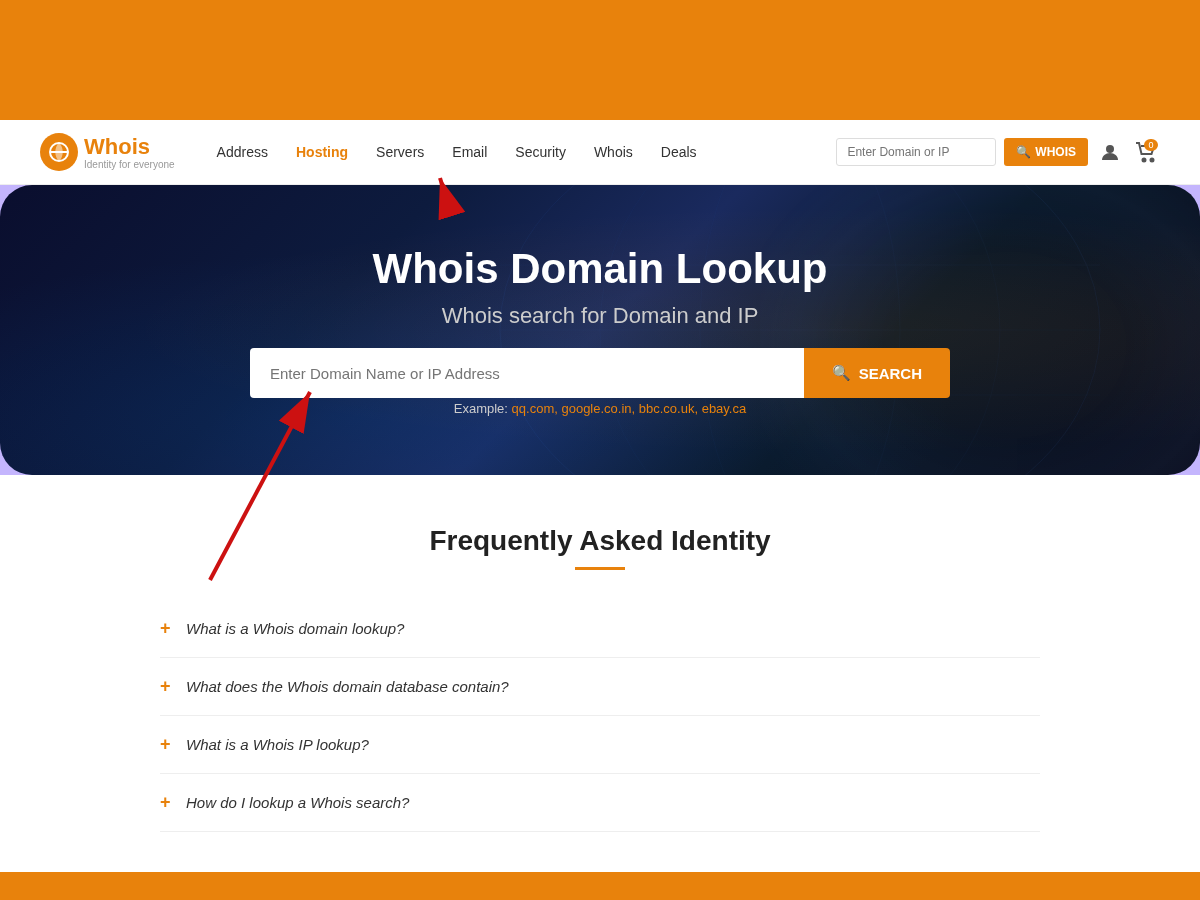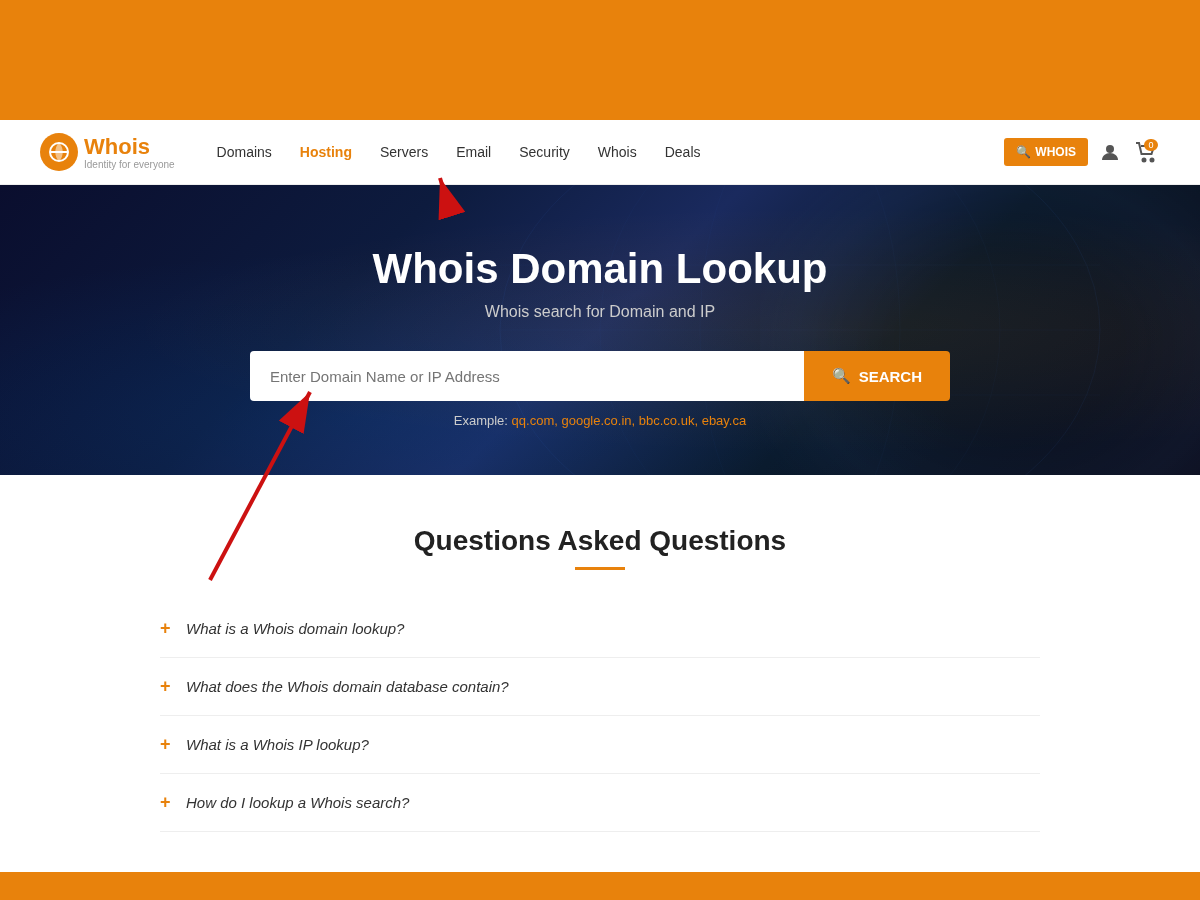--- a/index.html
+++ b/index.html
@@ -83,20 +83,21 @@
     }
 
     
     .hero {
       background: linear-gradient(135deg, #0a0e2e 0%, #0d1b3e 30%, #1a2a5e 50%, #0a1828 70%, #0d1020 100%);
       position: relative;
       padding: 60px 20px 40px;
       text-align: center;
       overflow: hidden;
       min-height: 290px;
+      border-radius: 32px;
     }
     .hero::before {
       content: '';
       position: absolute;
       top: 0; left: 0; right: 0; bottom: 0;
       background:
         radial-gradient(ellipse at 70% 50%, rgba(255,150,0,0.08) 0%, transparent 60%),
         radial-gradient(ellipse at 30% 80%, rgba(0,100,200,0.15) 0%, transparent 50%);
     }
     
@@ -114,29 +115,29 @@
     }
 
     .hero-title {
       font-size: 42px;
       font-weight: bold;
       color: #fff;
       margin-bottom: 10px;
       position: relative; z-index: 2;
     }
     .hero-subtitle {
-      font-size: 16px;
+      font-size: 22px;
       color: #ccc;
-      margin-bottom: 30px;
+      margin-bottom: 19px;
       position: relative; z-index: 2;
     }
     .hero-search-bar {
       display: flex;
       max-width: 700px;
-      margin: 0 auto 12px;
+      margin: 0 auto 3px;
       position: relative; z-index: 2;
     }
     .hero-input {
       flex: 1;
       padding: 16px 20px;
       font-size: 15px;
       border: none;
       border-radius: 4px 0 0 4px;
       outline: none;
       color: #999;
@@ -229,29 +230,30 @@
             <path d="M11 2 C6 6 6 16 11 20 C16 16 16 6 11 2Z" fill="white" opacity="0.5"></path>
             <line x1="2" y1="11" x2="20" y2="11" stroke="white" stroke-width="2"></line>
           </svg>
         </div>
         <div>
           <span class="logo-text">Whois</span>
           <span class="logo-tagline">Identity for everyone</span>
         </div>
       </div>
       <div class="nav-links">
-        <a class="nav-link">Domains</a>
+        <a class="nav-link">Address</a>
         <a class="nav-link active">Hosting</a>
         <a class="nav-link">Servers</a>
         <a class="nav-link">Email</a>
         <a class="nav-link">Security</a>
         <a class="nav-link">Whois</a>
         <a class="nav-link">Deals</a>
       </div>
       <div class="nav-right">
+        <input class="nav-search-input" type="text" placeholder="Enter Domain or IP" style="">
         <button class="nav-whois-btn">
           <span>🔍</span>
           <span>WHOIS</span>
         </button>
         <div class="nav-icon">
           <svg width="20" height="20" viewBox="0 0 20 20" fill="#555">
             <circle cx="10" cy="7" r="4"></circle>
             <path d="M2 18c0-4 3.6-7 8-7s8 3 8 7" fill="#555"></path>
           </svg>
         </div>
@@ -287,21 +289,21 @@
           <span>SEARCH</span>
         </button>
       </div>
       <p class="hero-example">
         <span>Example:</span>
         <a href="#">qq.com, google.co.in, bbc.co.uk, ebay.ca</a>
       </p>
     </div>
 
     <div class="faq-section">
-      <h2 class="faq-title">Questions Asked Questions</h2>
+      <h2 class="faq-title">Frequently Asked Identity</h2>
       <div class="faq-divider"></div>
       <div class="faq-item">
         <span class="faq-plus">+</span>
         <span class="faq-question">What is a Whois domain lookup?</span>
       </div>
       <div class="faq-item">
         <span class="faq-plus">+</span>
         <span class="faq-question">What does the Whois domain database contain?</span>
       </div>
       <div class="faq-item">

